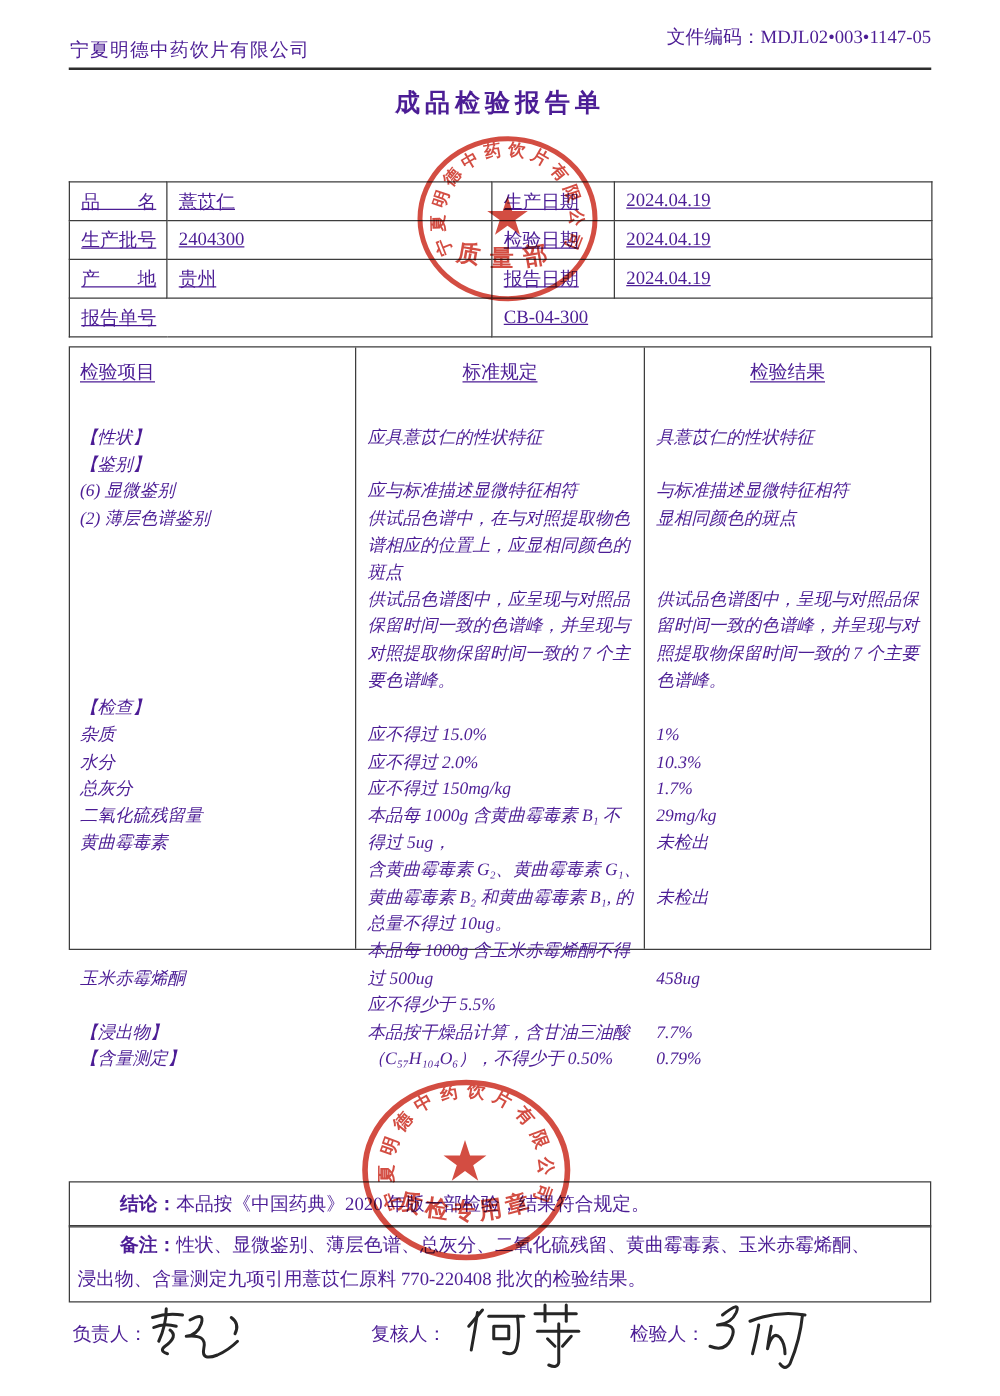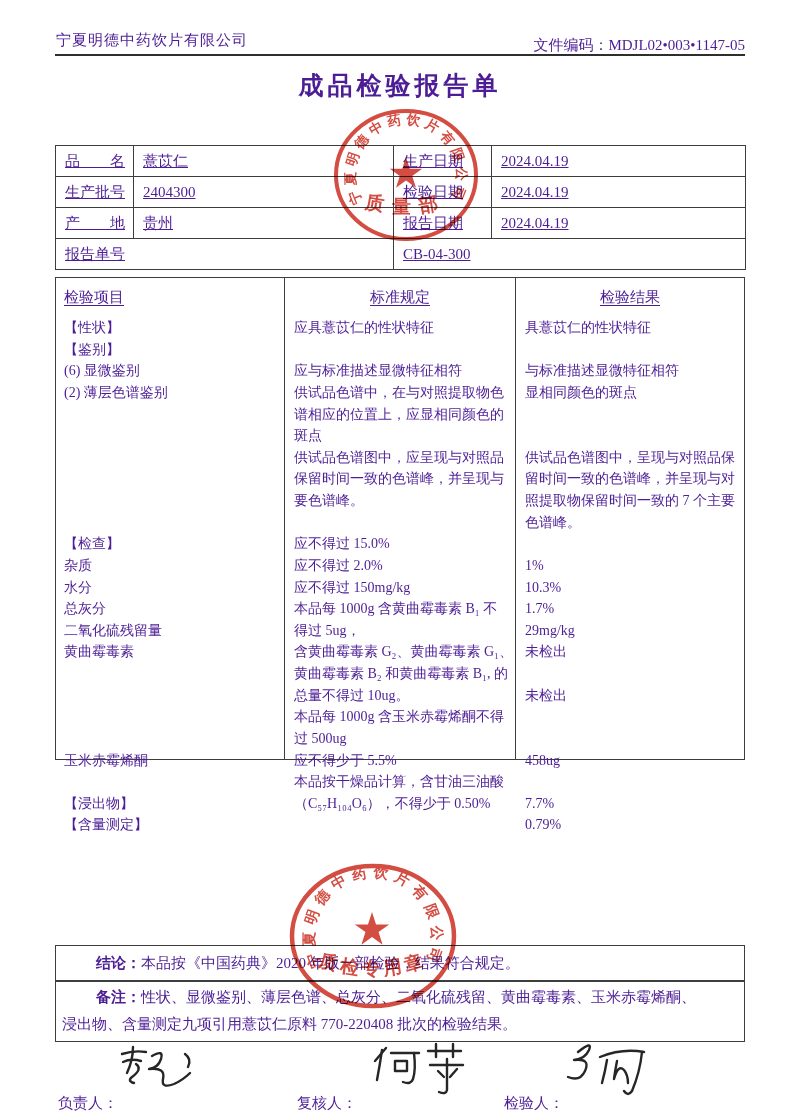--- a/index.html
+++ b/index.html
@@ -3,59 +3,59 @@
 <meta charset="utf-8">
 <style>
   * { margin:0; padding:0; box-sizing:border-box; }
   html,body { background:#ffffff; }
   .page {
     position:relative; width:800px; height:1117px; background:#fff;
     font-family:"Liberation Serif","DejaVu Serif",serif; color:#4c1d95;
     overflow:hidden;
   }
   .hdr-company { position:absolute; left:56px; top:31px; font-size:15px; letter-spacing:1px; }
-  .hdr-code   { position:absolute; right:55px; top:36px; font-size:15px; }
+  .hdr-code   { position:absolute; right:55px; top:20px; font-size:15px; }
   .hdr-rule   { position:absolute; left:55px; top:54px; width:690px; border-top:2px solid #2e2e2e; }
   .title {
     position:absolute; left:0; top:69px; width:100%; text-align:center;
-    font-size:25px; font-weight:bold; letter-spacing:4px;
+    font-size:20px; font-weight:bold; letter-spacing:4px;
     font-family:"Liberation Sans","DejaVu Sans",sans-serif;
   }
 
   table.info { position:absolute; left:55px; top:145px; width:690px; height:125px;
     border-collapse:collapse; table-layout:fixed; font-size:15px; }
   table.info td { border:1.6px solid #3d3d3d; padding:0 9px; height:31px;text-decoration:underline; }
   table.info td.lab { white-space:pre; }
 
   .main-wrap { position:absolute; left:55px; top:277px; width:690px; height:483px;
     border:1.6px solid #3d3d3d; display:flex; }
   .main-col { height:100%; }
   .main-col.c1 { width:229px; border-right:1.5px solid #3d3d3d; }
   .main-col.c2 { width:231px; border-right:1.5px solid #3d3d3d; }
   .main-col.c3 { flex:1; }
   .col-header { padding-top:10px; height:32px; font-size:15px; }
   .c1 .col-header { padding-left:8px; text-align:left; }
   .c2 .col-header, .c3 .col-header { text-align:center; }
   .col-header span { text-decoration:underline; text-underline-offset:3px; }
-  .lines { margin-top:7px; font-size:14px; }
+  .lines { margin-top:30px; font-size:14px;font-style:italic; }
   .c1 .lines { padding-left:8px; }
   .c2 .lines { padding-left:9px; }
   .c3 .lines { padding-left:9px; }
   .line { height:21.64px; line-height:21.64px; white-space:pre; }
 
   .concl { position:absolute; left:55px; top:945px; width:690px; height:37px;
     border:1.6px solid #3d3d3d; font-size:15px; display:flex; align-items:center; }
   .concl .txt { padding-left:40px; }
   .bold { font-weight:bold; }
 
   .remark { position:absolute; left:55px; top:980px; width:690px; height:62px;
     border:1.6px solid #3d3d3d; font-size:15px; line-height:27px; padding:3px 6px 0 6px; }
   .remark .l1 { text-indent:34px; }
 
-  .sig-label { position:absolute; top:1058px; font-size:15px;margin-top:36px; }
+  .sig-label { position:absolute; top:1058px; font-size:15px; }
   .sig-svg { position:absolute; }
   .sig-svg path { fill:none; stroke:#262626; stroke-width:2.4; stroke-linecap:round; stroke-linejoin:round; }
 
   .stamp { position:absolute; mix-blend-mode:multiply; opacity:0.88; }
   .stamp text { fill:#cd3428; font-family:"Liberation Sans","DejaVu Sans",sans-serif; font-weight:bold; }
 </style>
 </head>
 <body>
 
 <div class="page">
@@ -134,20 +134,21 @@
       <div class="col-header"><span>标准规定</span></div>
       <div class="lines">
           <div class="line">应具薏苡仁的性状特征</div>
           <div class="line"></div>
           <div class="line">应与标准描述显微特征相符</div>
           <div class="line">供试品色谱中，在与对照提取物色</div>
           <div class="line">谱相应的位置上，应显相同颜色的</div>
           <div class="line">斑点</div>
           <div class="line">供试品色谱图中，应呈现与对照品</div>
           <div class="line">保留时间一致的色谱峰，并呈现与</div>
+          <div class="line">对照提取物保留时间一致的 7 个主</div>
           <div class="line">要色谱峰。</div>
           <div class="line"></div>
           <div class="line">应不得过 15.0%</div>
           <div class="line">应不得过 2.0%</div>
           <div class="line">应不得过 150mg/kg</div>
           <div class="line">本品每 1000g 含黄曲霉毒素 B₁ 不</div>
           <div class="line">得过 5ug，</div>
           <div class="line">含黄曲霉毒素 G₂、黄曲霉毒素 G₁、</div>
           <div class="line">黄曲霉毒素 B₂ 和黄曲霉毒素 B₁, 的</div>
           <div class="line">总量不得过 10ug。</div>

